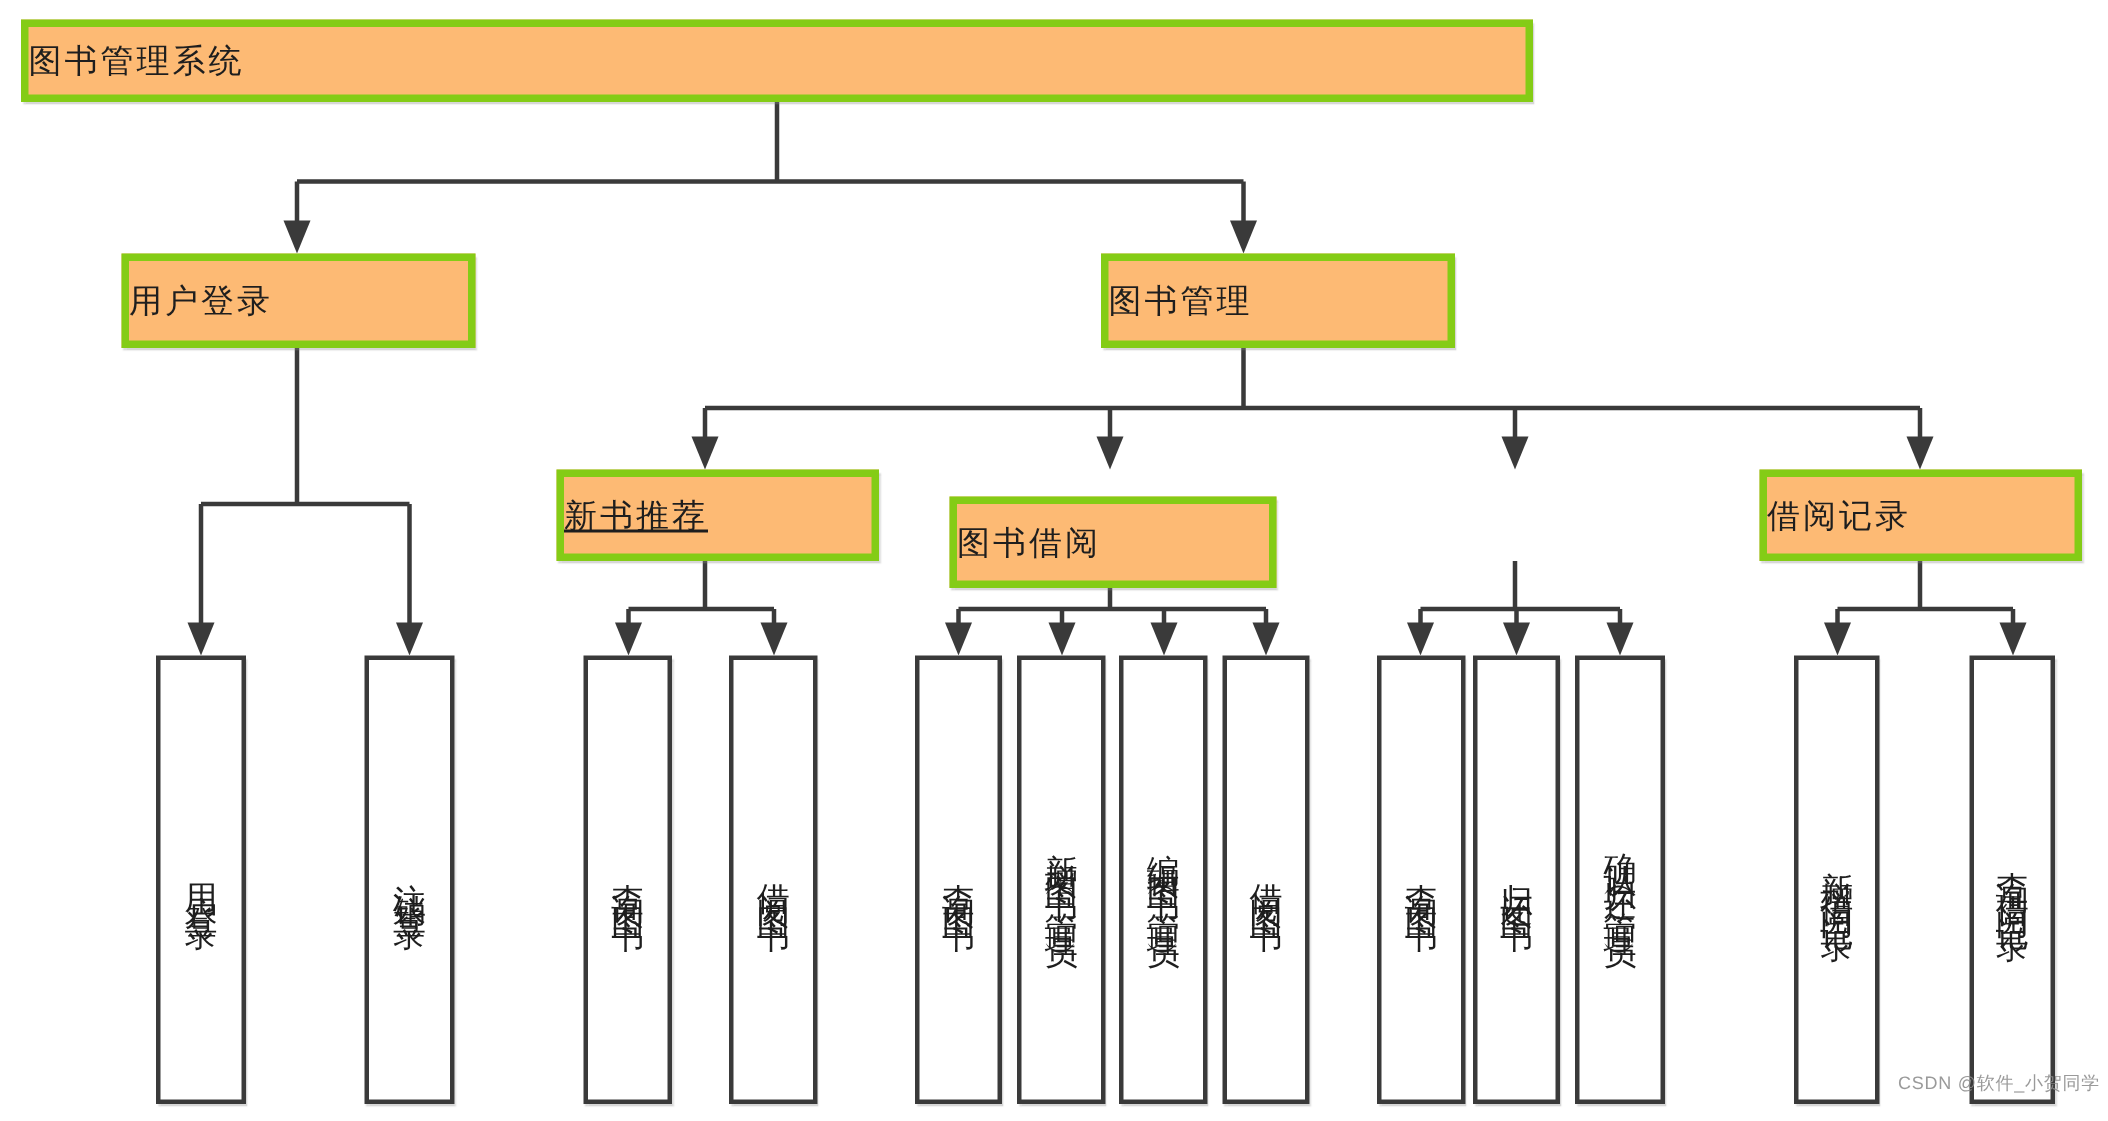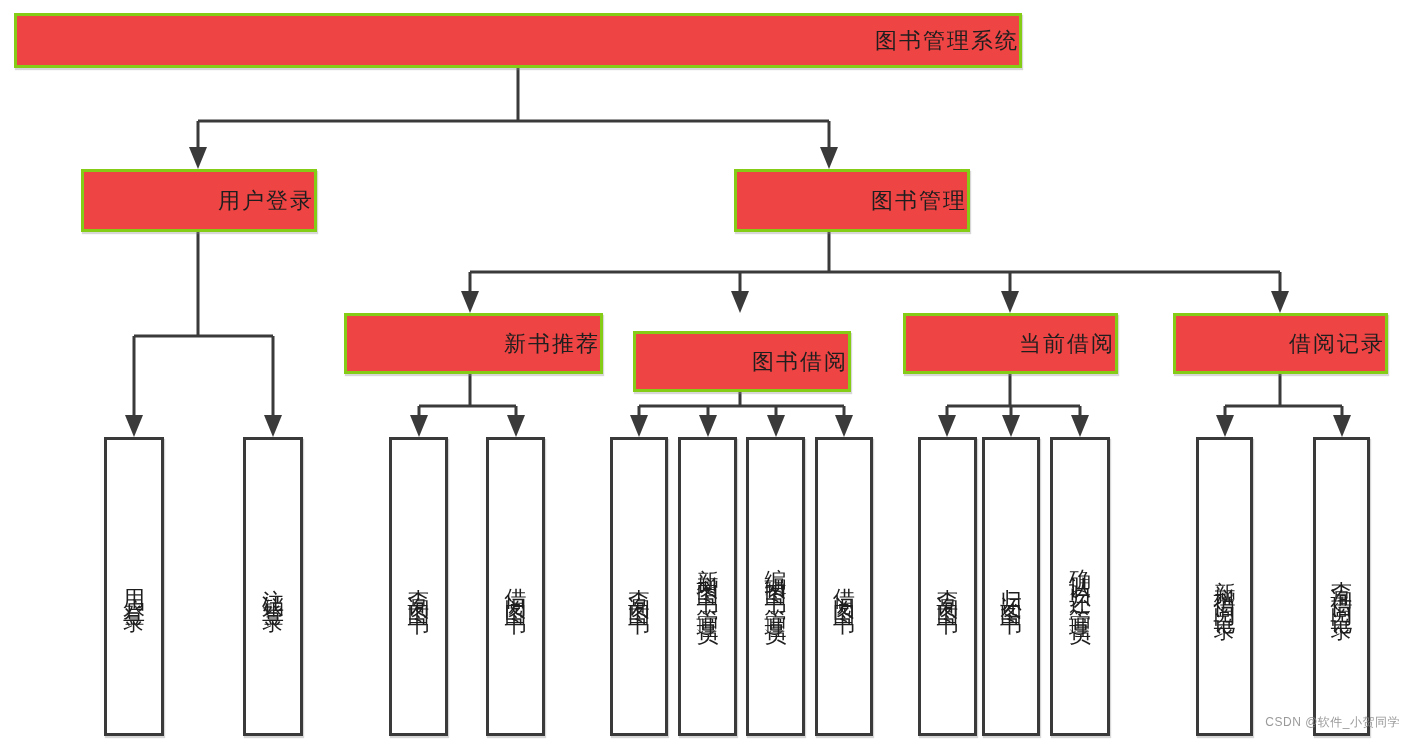--- a/index.html
+++ b/index.html
@@ -3,22 +3,22 @@
 <meta charset="utf-8">
 <style>
   html, body { margin:0; padding:0; background:#ffffff; }
   .canvas {
     position:relative; width:1405px; height:747px; background:#ffffff;
     font-family:"Liberation Sans", sans-serif; overflow:hidden;
   }
   svg.connectors { position:absolute; left:0; top:0; z-index:1; }
   .box {
     position:absolute; box-sizing:border-box; z-index:2;
-    border:3px solid #84cc16; background:#ef4444;
-    display:flex; align-items:center; justify-content:flex-end;
+    border:5px solid #84cc16; background:#fdba74;
+    display:flex; align-items:center; justify-content:flex-start;
     font-size:22px; letter-spacing:2px; color:#1e1e1e;
     box-shadow:1px 2px 1px rgba(140,140,140,0.35);
   }
   .vbox {
     position:absolute; top:437px; height:299px; box-sizing:border-box; z-index:2;
     border:3px solid #3a3a3a; background:#ffffff;
     display:flex; align-items:center; justify-content:center;
     box-shadow:1px 2px 1px rgba(140,140,140,0.35);
   }
   .vbox .lbl {
@@ -73,28 +73,25 @@
     <span>图书管理系统</span>
   </div>
 
   <div class="box" style="left:81px; top:169px; width:236px; height:63px;">
     <span>用户登录</span>
   </div>
   <div class="box" style="left:711px; top:169px; width:236px; height:63px;margin-left:23px;">
     <span>图书管理</span>
   </div>
 
-  <div class="box" style="left:344px; top:313px; width:259px; height:61px;">
+  <div class="box" style="left:371px; top:313px; width:215px; height:61px;text-decoration:underline;">
     <span>新书推荐</span>
   </div>
   <div class="box" style="left:633px; top:331px; width:218px; height:61px;">
     <span>图书借阅</span>
-  </div>
-  <div class="box" style="left:903px; top:313px; width:215px; height:61px;">
-    <span>当前借阅</span>
   </div>
   <div class="box" style="left:1173px; top:313px; width:215px; height:61px;">
     <span>借阅记录</span>
   </div>
 
   <div class="vbox" style="left:104px; width:60px;">
     <span class="lbl">用户登录</span>
   </div>
   <div class="vbox" style="left:243px; width:60px;">
     <span class="lbl">注销登录</span>

